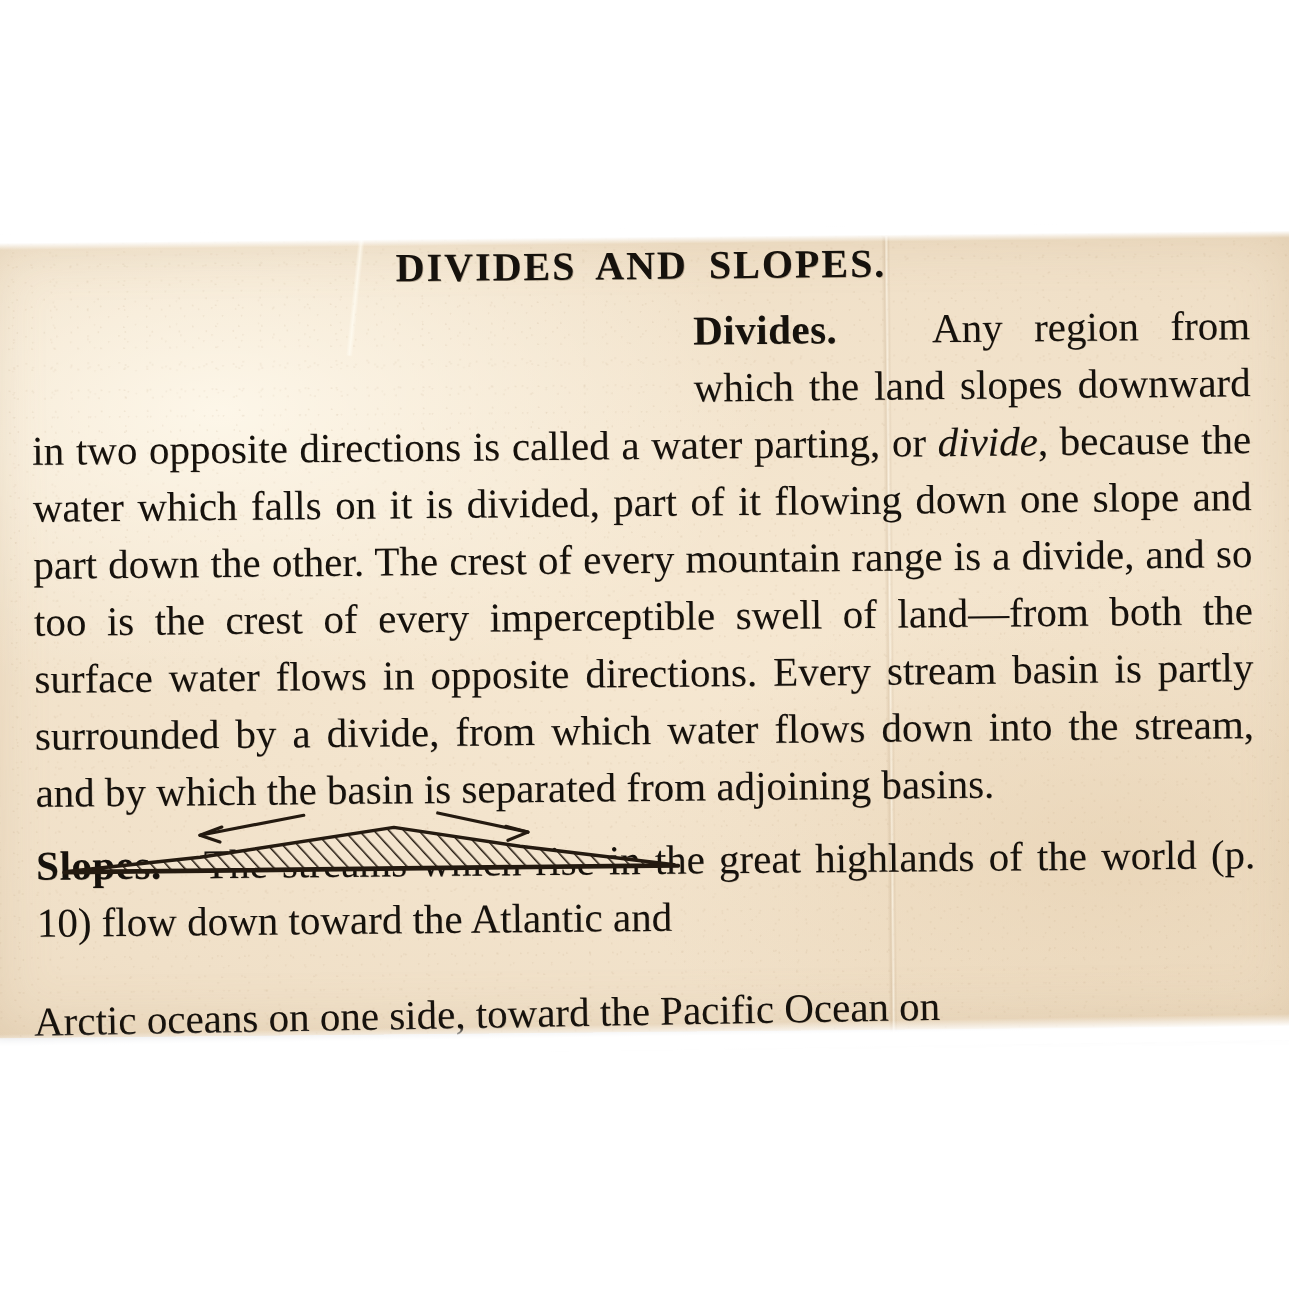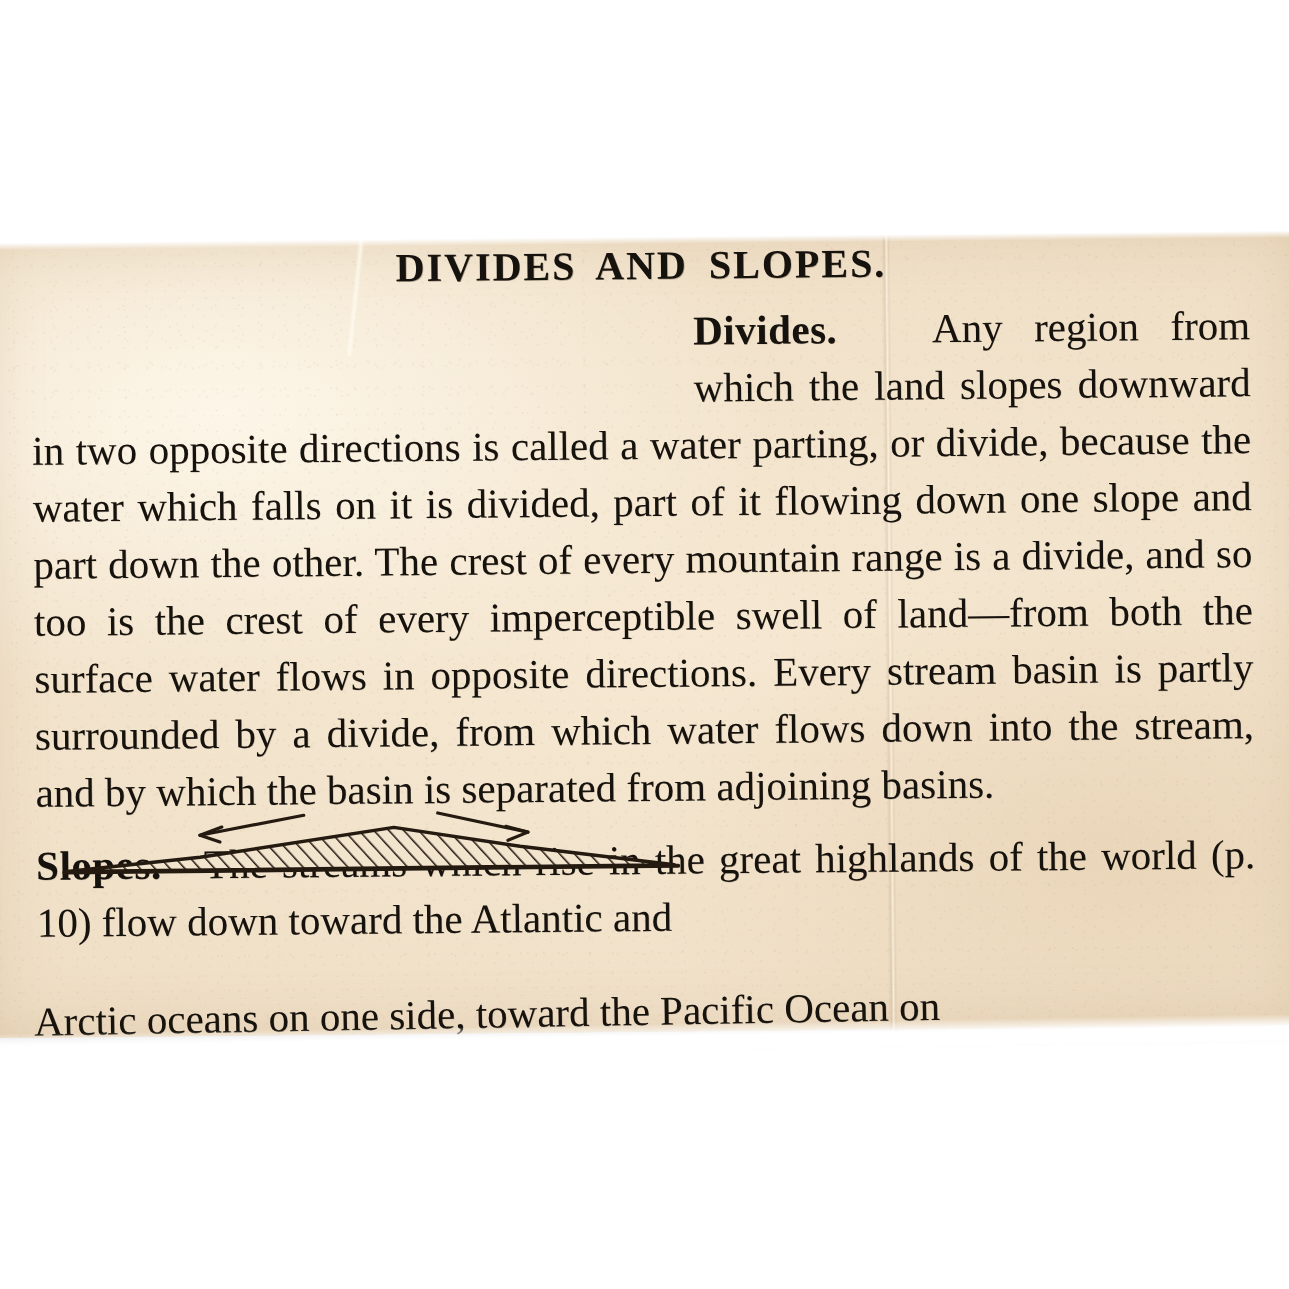--- a/index.html
+++ b/index.html
@@ -129,21 +129,21 @@
   .body-block {
     margin: 0;
     padding: 0 36px 0 34px;
     font-size: 41px;
     line-height: 57px;
     text-align: justify;
     text-shadow: 0.4px 0.4px 0 rgba(60,40,20,.28);
   }
   .body-block p { margin: 0; }
   .lead { font-weight: bold; letter-spacing: .5px; }
-  .ital { }
+  .ital { font-style: italic; }
 
   .para1 { padding-top: 14px; }
   .para2 { padding-top: 16px; }
 
   
   .figure-float {
     float: left;
     width: 640px;
     height: 114px;
     margin: 8px 22px 0 0;

